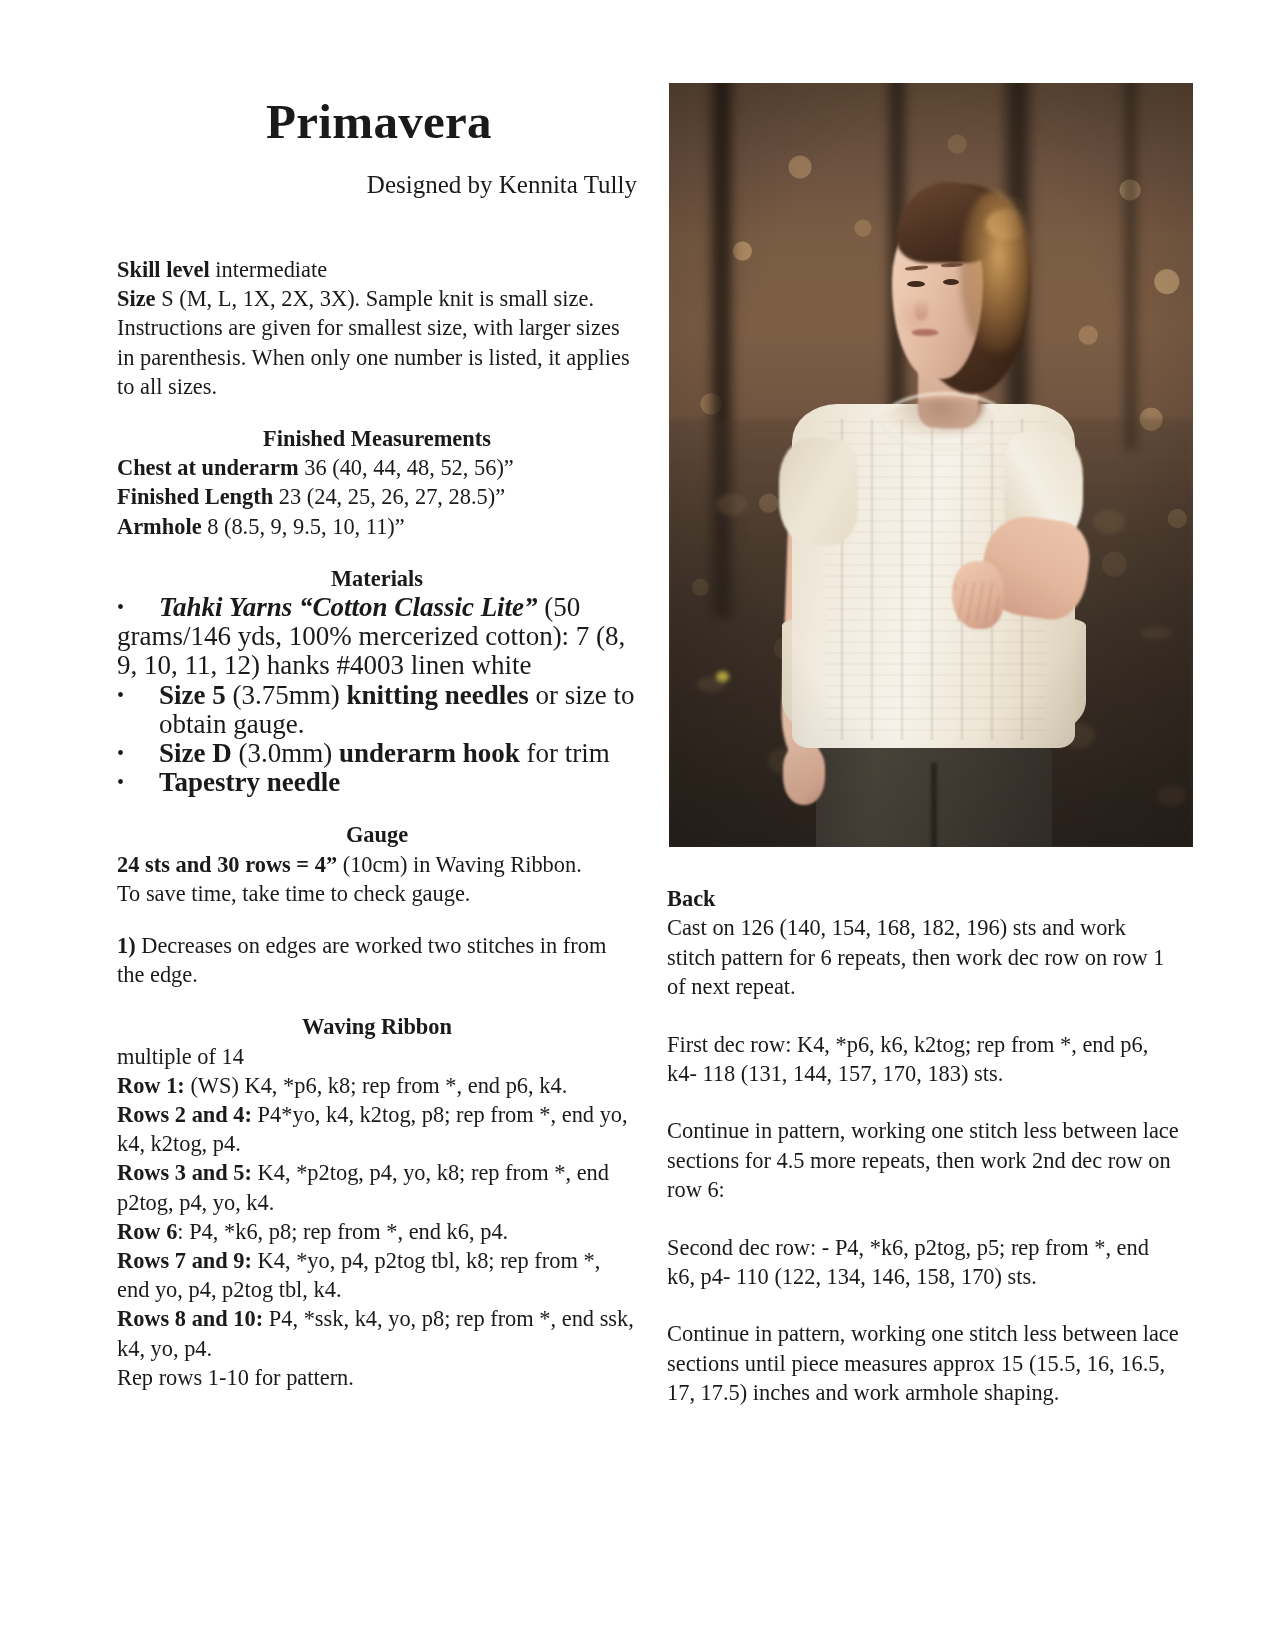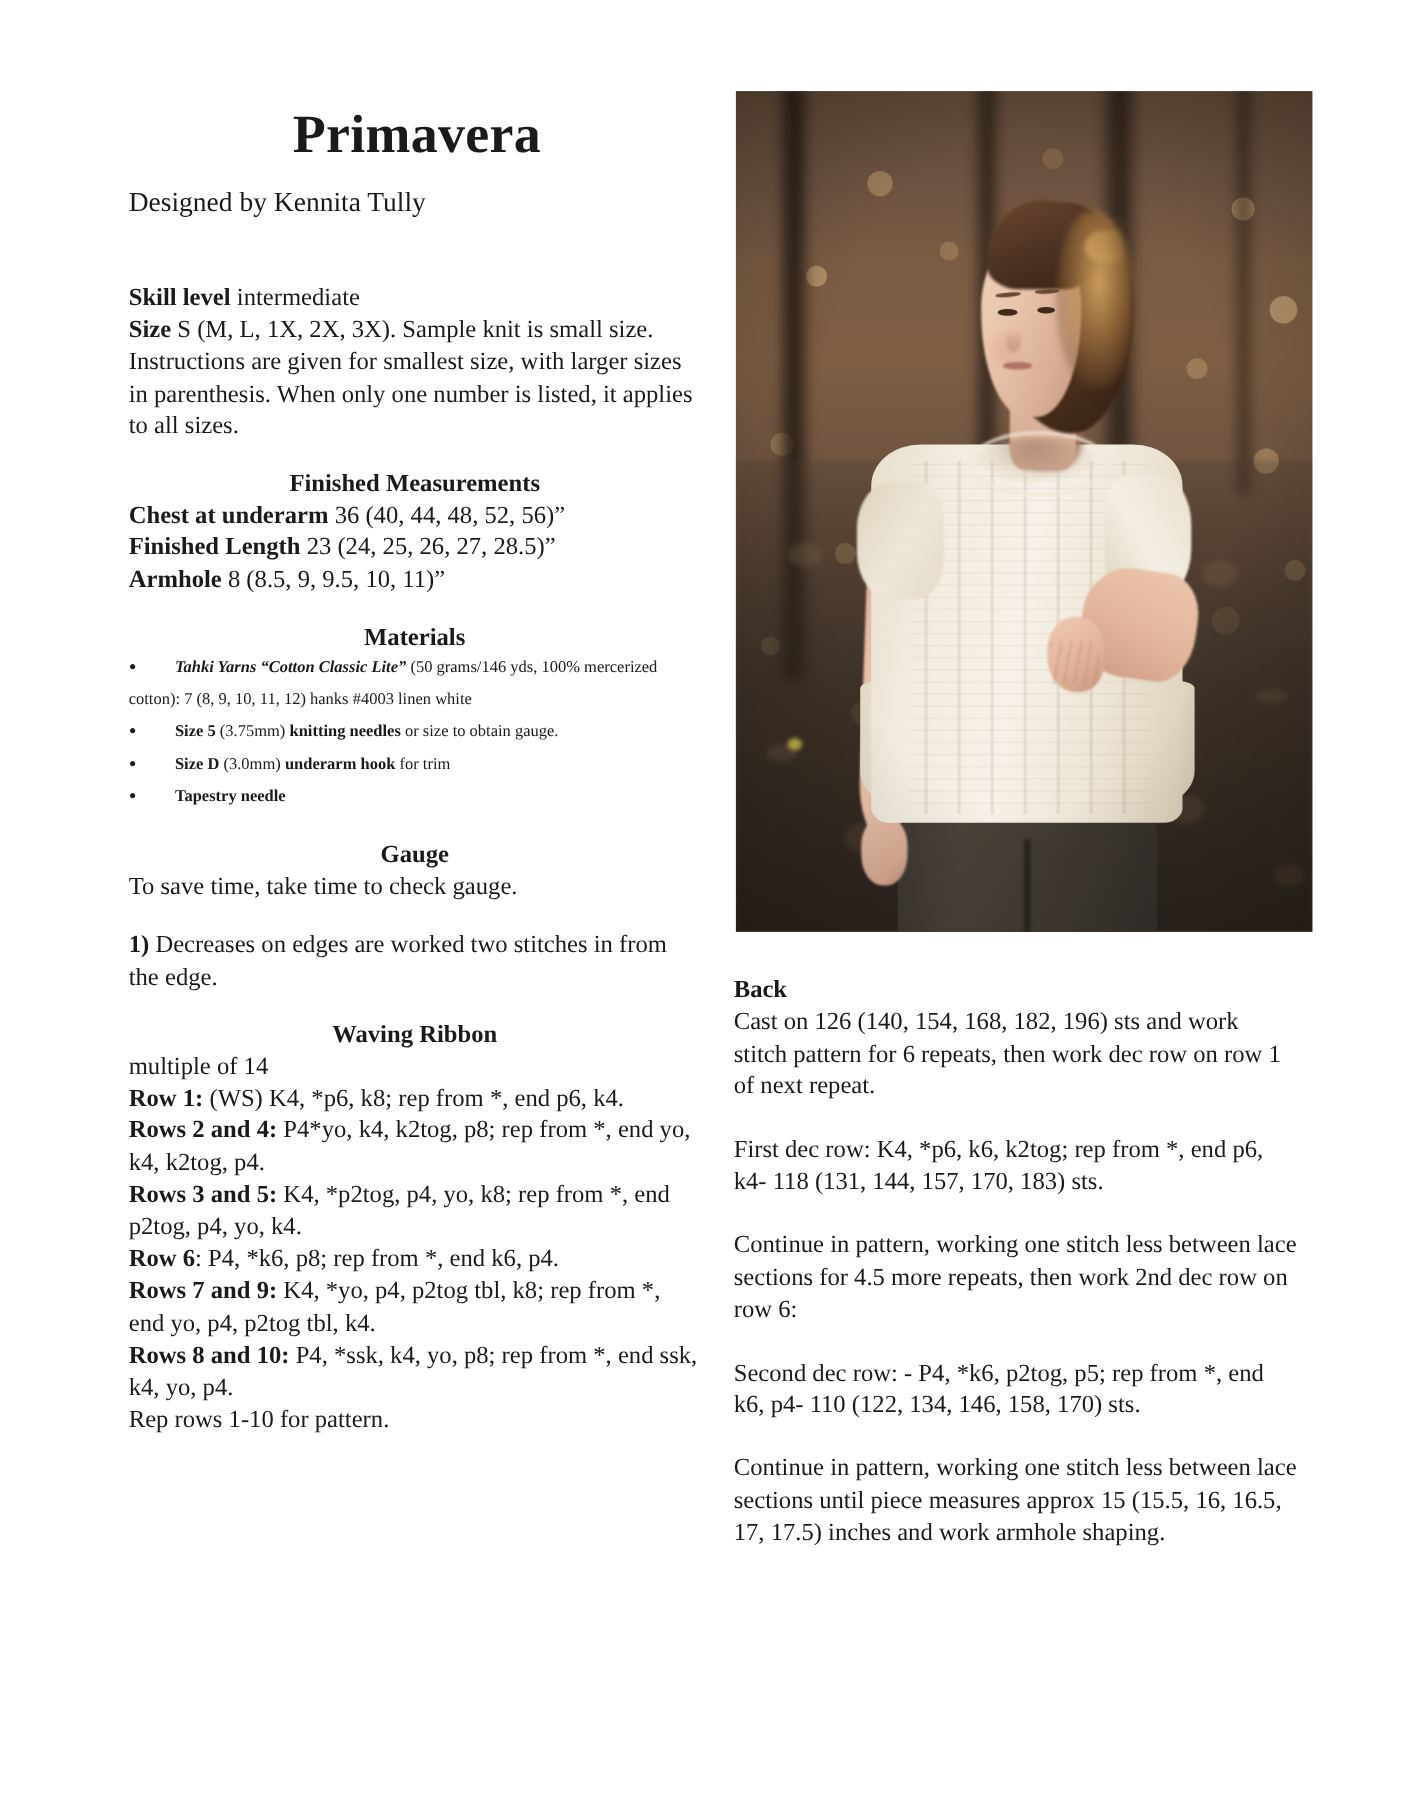--- a/index.html
+++ b/index.html
@@ -39,21 +39,21 @@
     font-weight: bold;
     text-align: center;
     letter-spacing: 0.3px;
     line-height: 1.05;
     margin: 0 0 24px 0;
     padding-left: 4px;
   }
   .doc-byline {
     font-size: 25px;
     font-weight: normal;
-    text-align: left;
+    text-align: right;
     margin: 0 0 56px 0;
     line-height: 1.1;
   }
 
   .blk { margin: 0 0 23px 0; }
   .blk:last-child { margin-bottom: 0; }
 
   p.ln {
     margin: 0;
     font-size: 22.4px;
@@ -67,21 +67,21 @@
   }
   .b { font-weight: bold; text-align: center; }
   .bi { font-weight: bold; font-style: italic; }
 
   ul.mat {
     list-style: none;
     margin: 0;
     padding: 0;
   }
   ul.mat > li {
-    font-size: 15px;
+    font-size: 27px;
     line-height: 29.2px;
     position: relative;
     margin: 0;
   }
   ul.mat > li .bullet {
     display: inline-block;
     width: 42px;
     text-align: left;
     font-size: 20px;
     line-height: 29.2px;
@@ -585,20 +585,21 @@
           </li>
         <li class="item-indent">
             <span class="bullet"></span>
             <span class="body"><span class="b">Tapestry needle</span></span>
           </li>
       </ul>
     </div>
 
     <div class="blk">
       <p class="ln b">Gauge</p>
+      <p class="ln"><span class="b">24 sts and 30 rows = 4”</span><span> (10cm) in Waving Ribbon.</span></p>
       <p class="ln">To save time, take time to check gauge.</p>
     </div>
 
     <div class="blk">
       <p class="para"><span class="b">1)</span><span> Decreases on edges are worked two stitches in from the edge.</span></p>
     </div>
 
     <div class="blk">
       <p class="ln b">Waving Ribbon</p>
       <p class="ln">multiple of 14</p>

